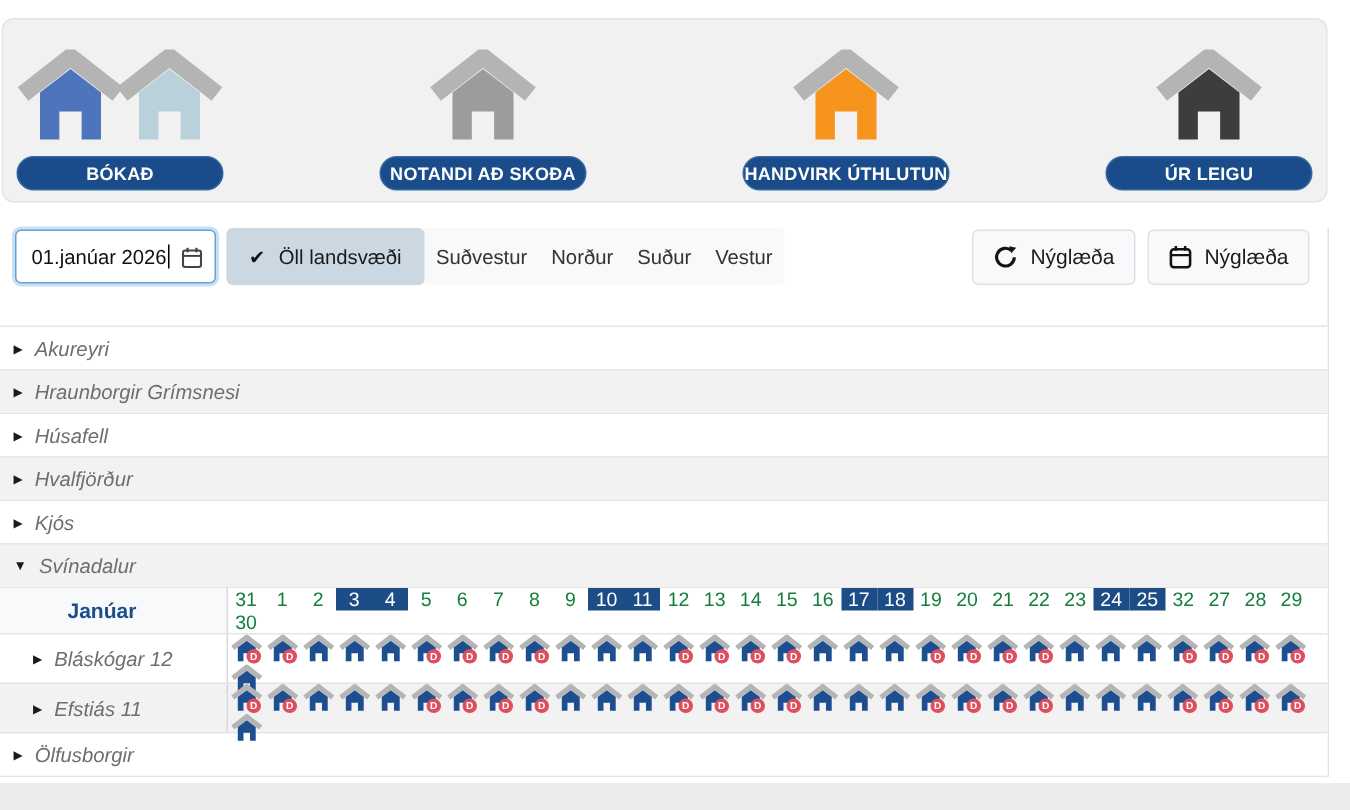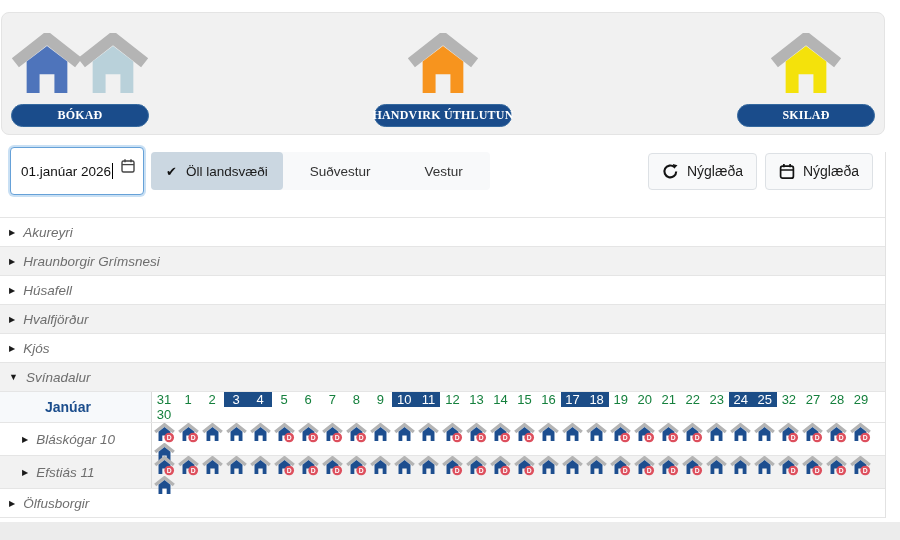--- a/index.html
+++ b/index.html
@@ -2,40 +2,40 @@
 <html><head>
 <meta charset="utf-8">
 <style>
   * { margin:0; padding:0; box-sizing:border-box; }
   body { width:900px; height:540px; background:#fff; font-family:"Liberation Sans",sans-serif; overflow:hidden; }
   .page { position:relative; width:900px; height:540px; }
 
   
   .legend-panel { margin:12px 0 0 1px; width:884px; height:123px; background:#f1f1f1;
     border:1px solid #e4e4e4; border-radius:8px; display:flex; justify-content:space-between;
-    align-items:flex-end; padding:0 5px 7px 5px;font-family:Liberation Serif, serif; }
+    align-items:flex-end; padding:0 5px 7px 5px; }
   .legend-item { width:146px; display:flex; flex-direction:column; align-items:center; }
   .legend-houses { display:flex; align-items:flex-end; margin-bottom:5px; }
   .legend-houses svg { width:72px; height:66px; margin:0 -3px; }
   .legend-pill { width:138px; height:23px; border-radius:12px; background:#1a4c8b; border:1px solid #35699f;
     color:#fff; font-weight:bold; font-size:12px; letter-spacing:.2px; display:flex; align-items:center;
     justify-content:center; white-space:nowrap; }
 
   
   .main { width:886px; border-right:1px solid #e2e2e2; }
 
   
   .toolbar { margin-top:17px; height:38px; display:flex; align-items:center; padding:0 12px 0 10px; }
-  .date-input { position:relative; width:134px; height:48px; background:#fff; border:1px solid #66a1d8;
+  .date-input { position:relative; width:134px; height:36px; background:#fff; border:1px solid #66a1d8;
     box-shadow:0 0 0 2px #c9e0f4; border-radius:4px; display:flex; align-items:center; padding:0 26px 0 10px;
     font-size:13.5px; color:#111; white-space:nowrap; }
   .caret { display:inline-block; width:1px; height:16px; background:#000; margin-left:1px; }
   .date-input .cal-ic { position:absolute; right:7px; top:10px; }
   .tabstrip { margin-left:7px; height:38px; background:#f8f9fa; border-radius:4px; display:flex; align-items:stretch; }
-  .tab { display:flex; align-items:center; padding:0 27px; font-size:13.5px; color:#333; cursor:pointer; white-space:nowrap; }
+  .tab { display:flex; align-items:center; padding:0 8px; font-size:13.5px; color:#333; cursor:pointer; white-space:nowrap; }
   .tab.selected { background:#cbd7e1; border-radius:4px; padding:0 15px; color:#1a1a1a; }
   .tab .check { font-size:13px; margin-right:9px; color:#111; }
   .tb-buttons { margin-left:auto; display:flex; gap:8px;padding-left:47px; }
   .tb-btn { height:37px; display:flex; align-items:center; gap:8px; padding:0 13px; background:#f8f9fa;
     border:1px solid #dde1e5; border-radius:4px; font-size:14px; color:#1c1c1c; cursor:pointer; white-space:nowrap; }
 
   
   .region-list { margin-top:27px; border-bottom:1px solid #e5e5e5; }
   .region-row { height:29px; display:flex; align-items:center; padding-left:9px; border-top:1px solid #e5e5e5;
     font-style:italic; font-size:13.5px; color:#6e6e6e; background:#fff; cursor:pointer; }
@@ -76,33 +76,42 @@
             <path d="M1.5 10.8 L13 1.8 L24.5 10.8" fill="none" stroke="#b4b4b4" stroke-width="4.2"></path>
             <path d="M5.6 10.4 L13 4.7 L20.4 10.4 L20.4 21.8 L15.7 21.8 L15.7 15 L10.3 15 L10.3 21.8 L5.6 21.8 Z" fill="#b9d1da"></path>
           </svg>
         </div>
         <div class="legend-pill">BÓKAÐ</div>
       </div>
       <div class="legend-item">
         <div class="legend-houses">
           <svg viewBox="0 0 26 24">
             <path d="M1.5 10.8 L13 1.8 L24.5 10.8" fill="none" stroke="#b4b4b4" stroke-width="4.2"></path>
+            <path d="M5.6 10.4 L13 4.7 L20.4 10.4 L20.4 21.8 L15.7 21.8 L15.7 15 L10.3 15 L10.3 21.8 L5.6 21.8 Z" fill="#9c9c9c"></path>
+          </svg>
+        </div>
+        <div class="legend-pill">NOTANDI AÐ SKOÐA</div>
+      </div>
+      <div class="legend-item">
+        <div class="legend-houses">
+          <svg viewBox="0 0 26 24">
+            <path d="M1.5 10.8 L13 1.8 L24.5 10.8" fill="none" stroke="#b4b4b4" stroke-width="4.2"></path>
             <path d="M5.6 10.4 L13 4.7 L20.4 10.4 L20.4 21.8 L15.7 21.8 L15.7 15 L10.3 15 L10.3 21.8 L5.6 21.8 Z" fill="#f7941e"></path>
           </svg>
         </div>
         <div class="legend-pill">HANDVIRK ÚTHLUTUN</div>
       </div>
       <div class="legend-item">
         <div class="legend-houses">
           <svg viewBox="0 0 26 24">
             <path d="M1.5 10.8 L13 1.8 L24.5 10.8" fill="none" stroke="#b4b4b4" stroke-width="4.2"></path>
-            <path d="M5.6 10.4 L13 4.7 L20.4 10.4 L20.4 21.8 L15.7 21.8 L15.7 15 L10.3 15 L10.3 21.8 L5.6 21.8 Z" fill="#f4e20b"></path>
+            <path d="M5.6 10.4 L13 4.7 L20.4 10.4 L20.4 21.8 L15.7 21.8 L15.7 15 L10.3 15 L10.3 21.8 L5.6 21.8 Z" fill="#3d3d3d"></path>
           </svg>
         </div>
-        <div class="legend-pill">SKILAÐ</div>
+        <div class="legend-pill">ÚR LEIGU</div>
       </div>
     </div>
 
   <div class="main">
     <div class="toolbar">
       <div class="date-input">
         <span>01.janúar 2026</span>
           <span class="caret"></span>
         <svg class="cal-ic" width="16" height="16" viewBox="0 0 16 16">
           <rect x="2" y="3" width="12" height="11" rx="1.5" fill="none" stroke="#444" stroke-width="1.4"></rect>
@@ -111,20 +120,26 @@
           <line x1="11" y1="1.2" x2="11" y2="4.2" stroke="#444" stroke-width="1.5"></line>
         </svg>
       </div>
       <div class="tabstrip" id="tabs">
           <div class="tab selected">
             <span class="check">✔</span>
             <span>Öll landsvæði</span>
           </div>
           <div class="tab">
             <span>Suðvestur</span>
+          </div>
+          <div class="tab">
+            <span>Norður</span>
+          </div>
+          <div class="tab">
+            <span>Suður</span>
           </div>
           <div class="tab">
             <span>Vestur</span>
           </div>
         </div>
       <div class="tb-buttons">
         <div class="tb-btn">
           <svg width="17" height="17" viewBox="0 0 17 17">
             <path d="M14.2 8.5 A5.9 5.9 0 1 1 12.3 4.1" fill="none" stroke="#131313" stroke-width="2.1"></path>
             <path d="M10.8 1.1 L15.5 2.2 L12.2 5.8 Z" fill="#131313"></path>
@@ -200,21 +215,21 @@
             <div class="cal-day">32</div>
             <div class="cal-day">27</div>
             <div class="cal-day">28</div>
             <div class="cal-day">29</div>
             <div class="cal-day">30</div>
           </div>
         </div>
         <div class="cal-row prop-row">
           <div class="prop-label">
             <span class="tri">▶</span>
-            <span>Bláskógar 10</span>
+            <span>Bláskógar 12</span>
           </div>
           <div class="cal-cells">
             <div class="day-cell">
               <svg viewBox="0 0 26 24">
                 <path d="M1.5 10.8 L13 1.8 L24.5 10.8" fill="none" stroke="#b4b4b4" stroke-width="4.2"></path>
                 <path d="M5.6 10.4 L13 4.7 L20.4 10.4 L20.4 21.8 L15.7 21.8 L15.7 15 L10.3 15 L10.3 21.8 L5.6 21.8 Z" fill="#1d4e8f"></path>
                 <circle cx="18.8" cy="17.6" r="6" fill="#dd4f5d"></circle>
                 <text x="18.8" y="20.4" text-anchor="middle" font-size="8.4" font-weight="bold" fill="#fff" font-family="Liberation Sans, sans-serif">D</text>
               </svg>
             </div>

